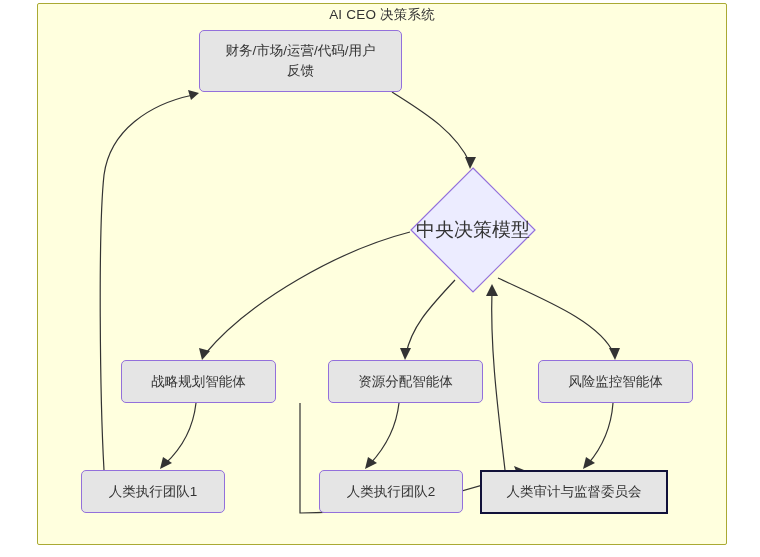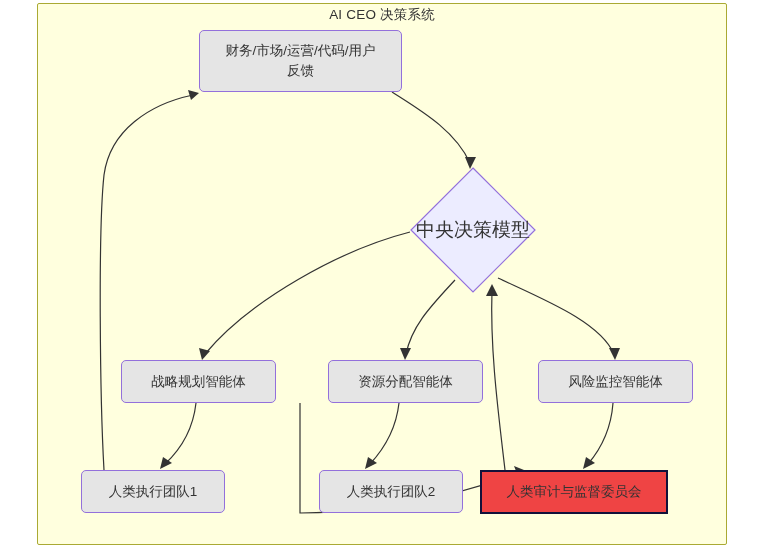--- a/index.html
+++ b/index.html
@@ -26,21 +26,21 @@
   .node{
     position:absolute;box-sizing:border-box;
     display:flex;align-items:center;justify-content:center;
     text-align:center;font-size:13.5px;line-height:1.45;
     color:#333333;
   }
   .node.rect{
     background:#e5e5e5;border:1px solid #9370db;border-radius:5px;
   }
   .node.rect.audit{
-    background:#ef4444;border:2px solid #11113a;border-radius:0;
+    background:#e5e5e5;border:2px solid #11113a;border-radius:0;
   }
   .node.diamond-wrap{background:none;border:none;}
   .diamond-shape{
     position:absolute;left:0;top:0;width:100%;height:100%;
   }
   .diamond-label{
     position:relative;z-index:2;font-size:19px;color:#333333;
     white-space:nowrap;
     text-align:right;
   }

